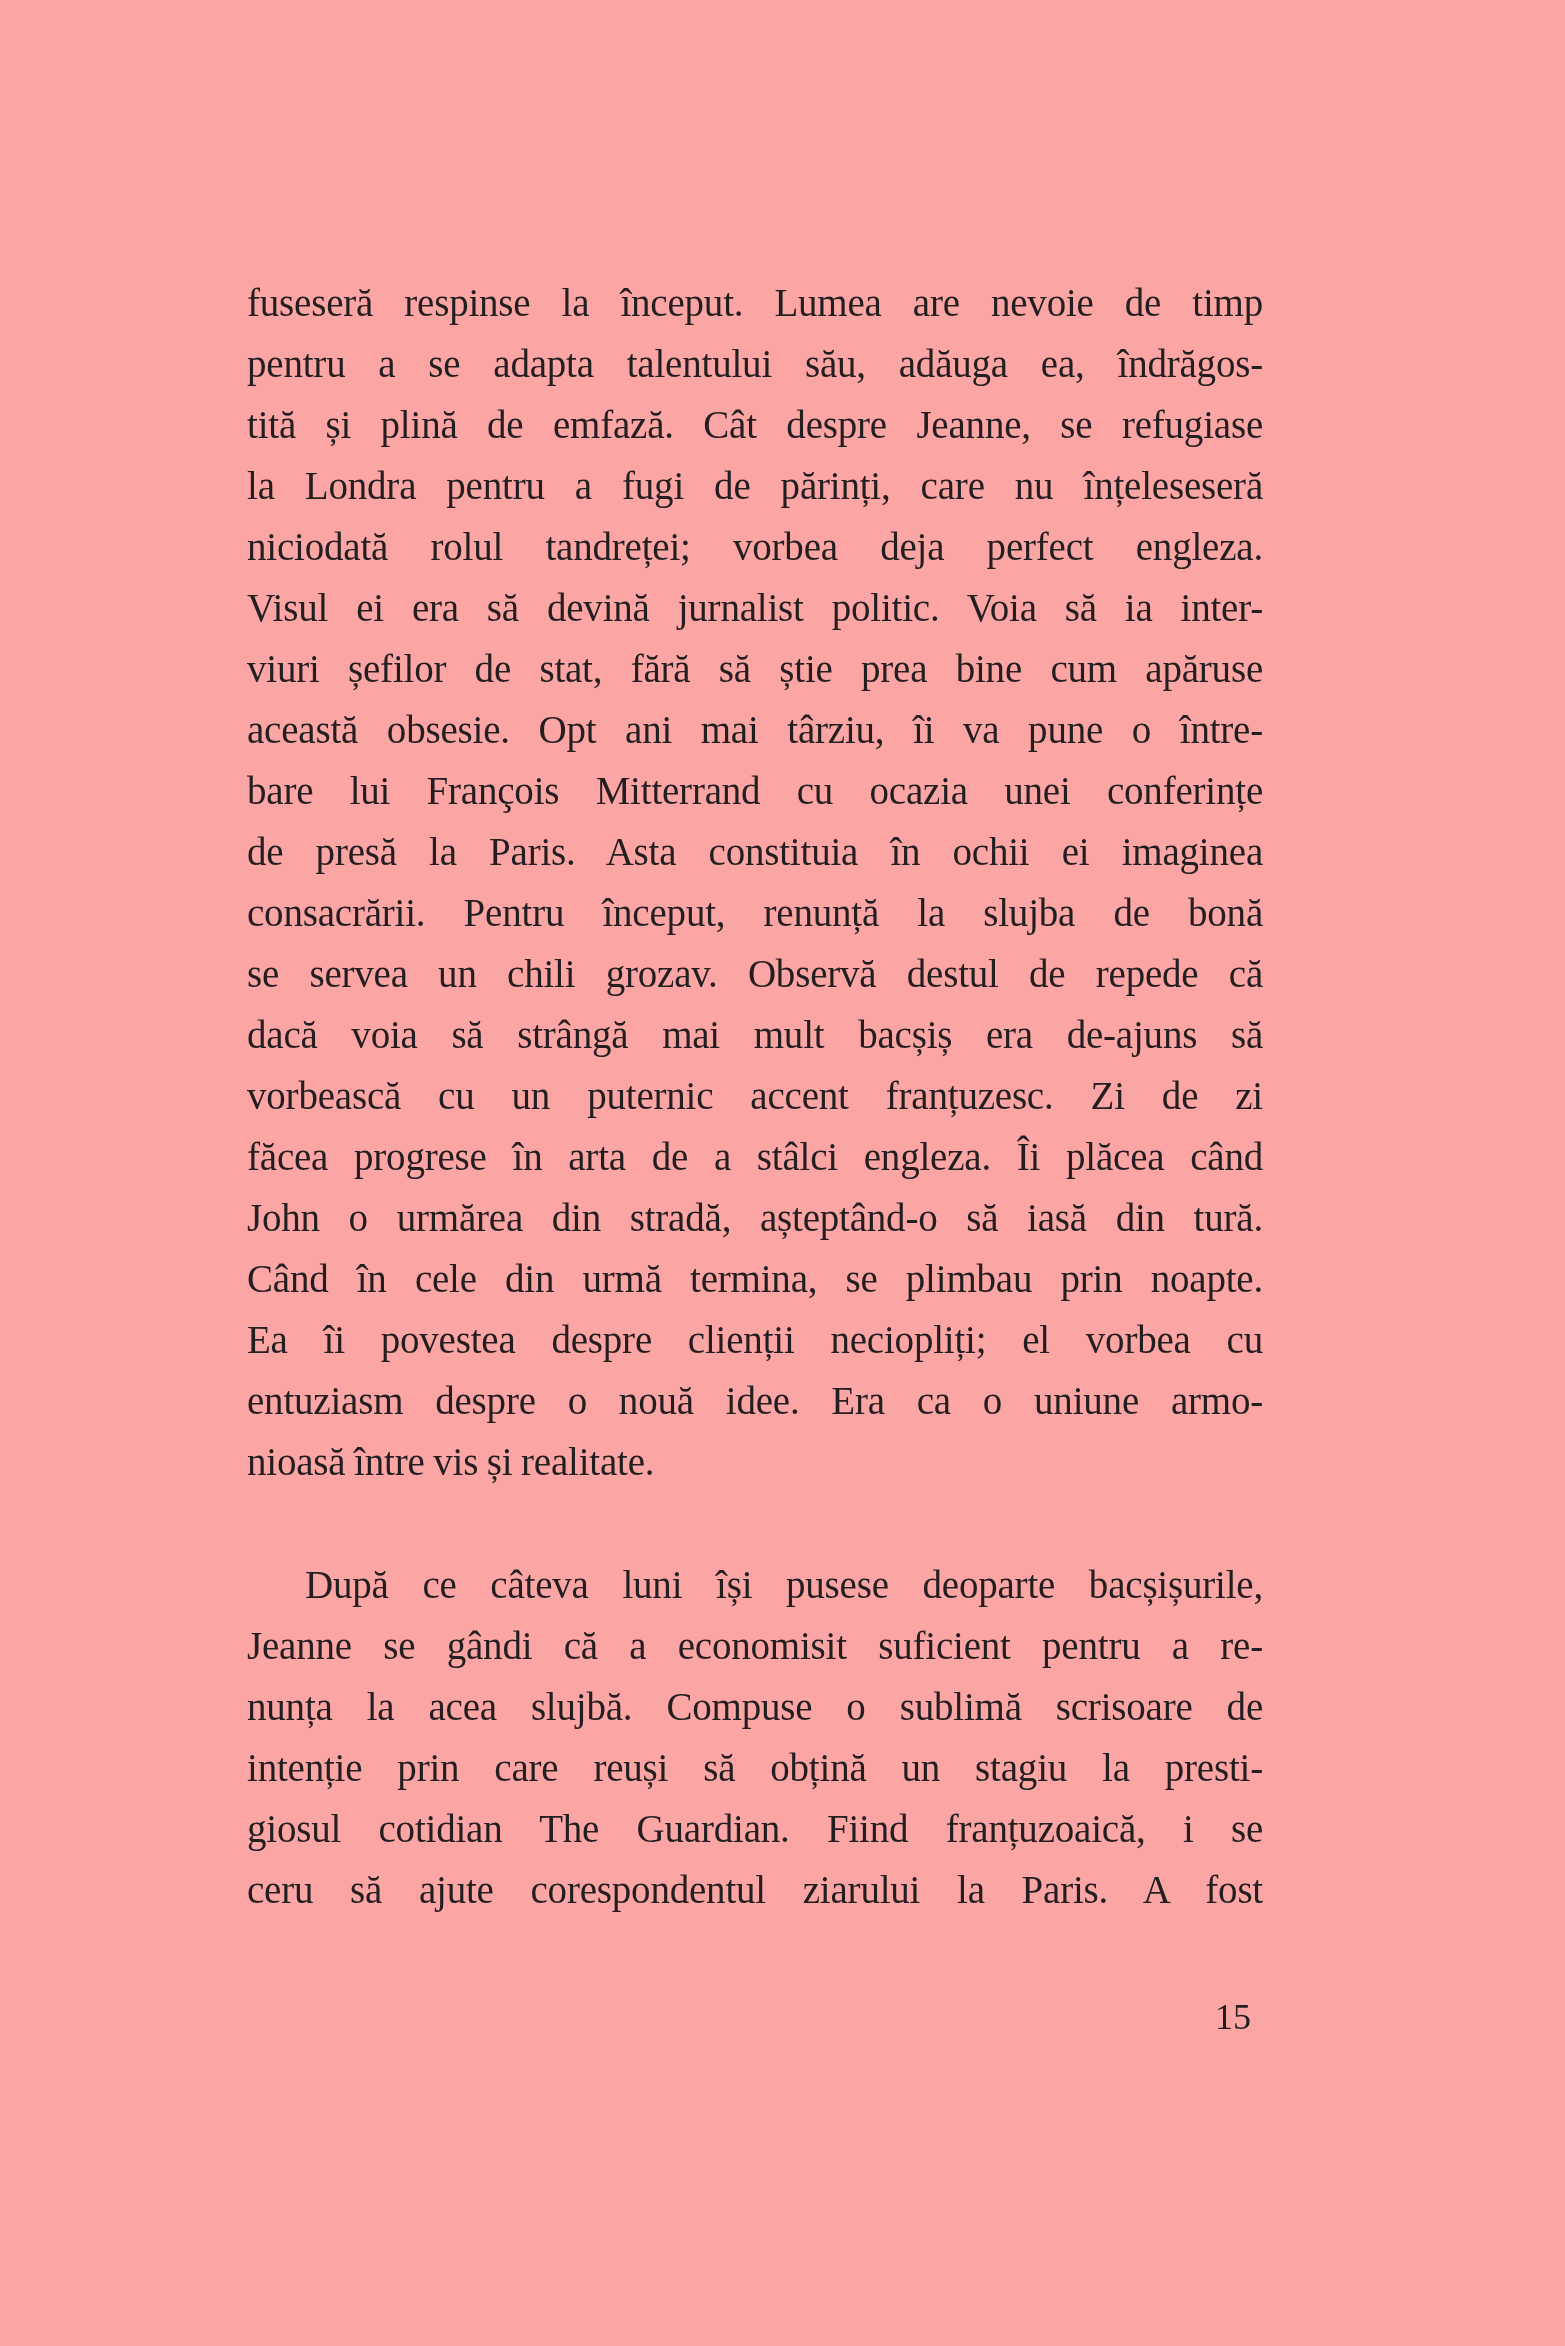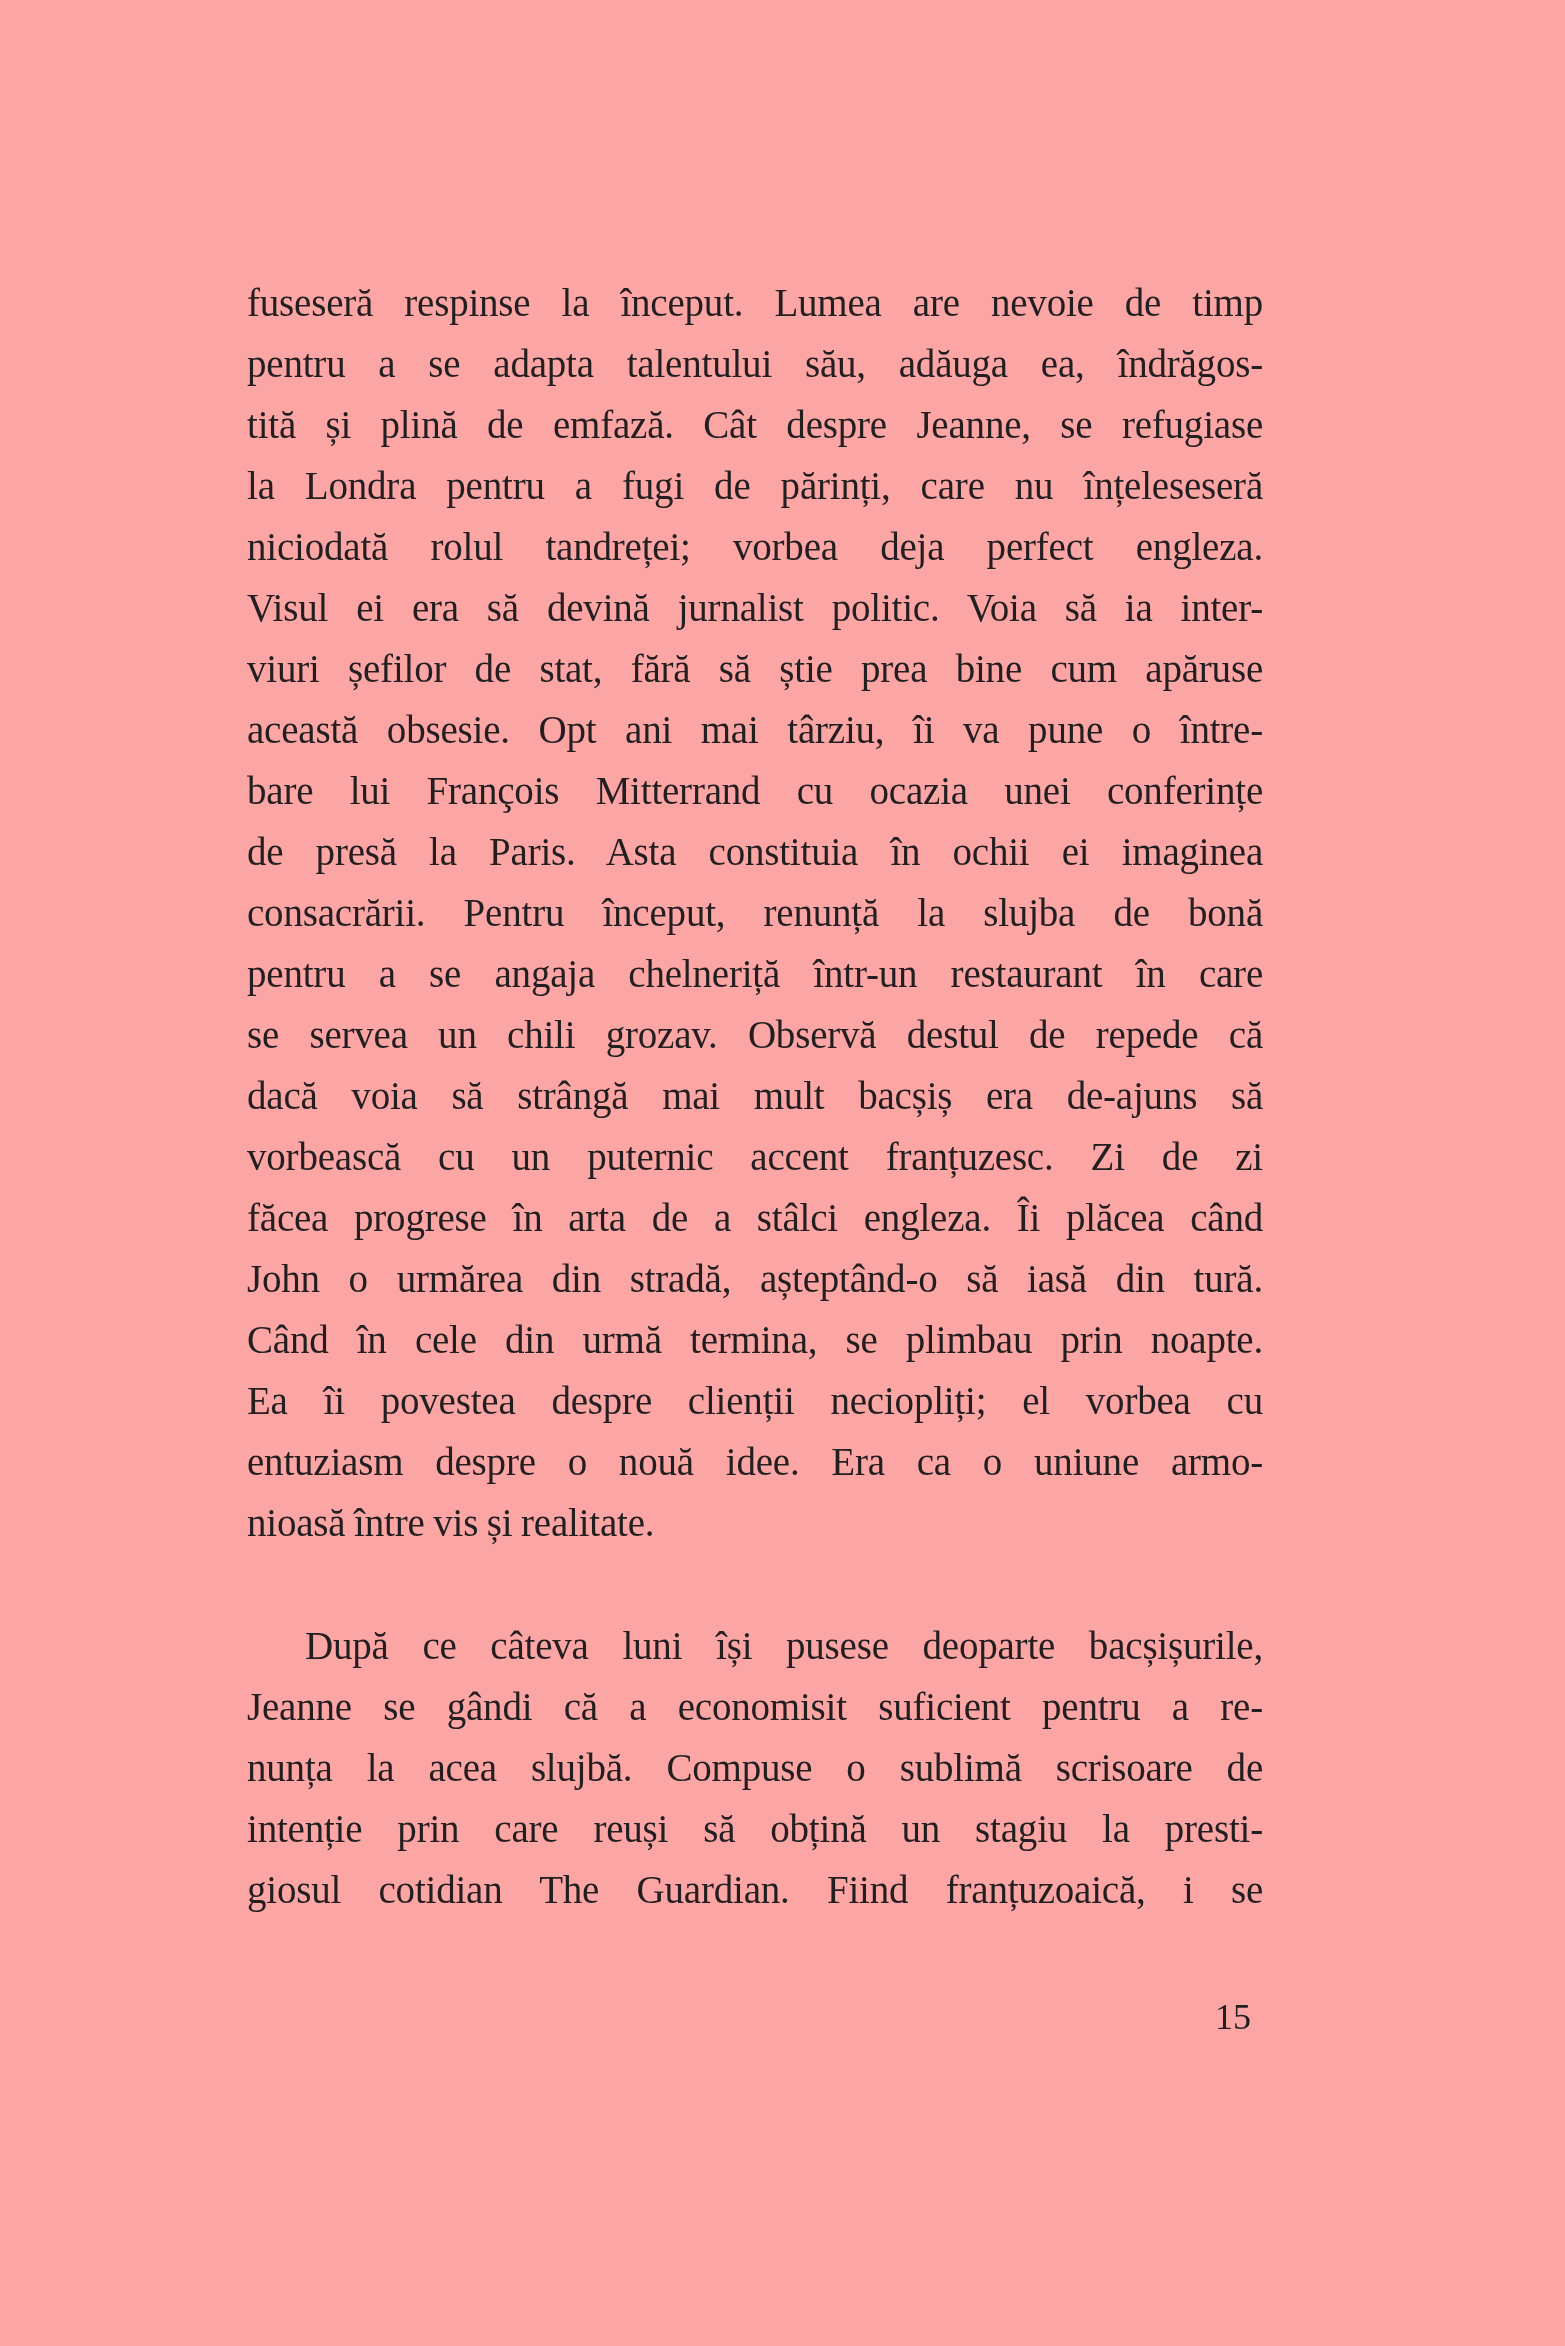--- a/index.html
+++ b/index.html
@@ -69,39 +69,39 @@
       <span class="line">pentru a se adapta talentului său, adăuga ea, îndrăgos-</span>
       <span class="line">tită și plină de emfază. Cât despre Jeanne, se refugiase</span>
       <span class="line">la Londra pentru a fugi de părinți, care nu înțeleseseră</span>
       <span class="line">niciodată rolul tandreței; vorbea deja perfect engleza.</span>
       <span class="line">Visul ei era să devină jurnalist politic. Voia să ia inter-</span>
       <span class="line">viuri șefilor de stat, fără să știe prea bine cum apăruse</span>
       <span class="line">această obsesie. Opt ani mai târziu, îi va pune o între-</span>
       <span class="line">bare lui François Mitterrand cu ocazia unei conferințe</span>
       <span class="line">de presă la Paris. Asta constituia în ochii ei imaginea</span>
       <span class="line">consacrării. Pentru început, renunță la slujba de bonă</span>
-      <span class="line">pentru a se angaja chelneriță într-un restaurant în care</span>
       <span class="line">se servea un chili grozav. Observă destul de repede că</span>
       <span class="line">dacă voia să strângă mai mult bacșiș era de-ajuns să</span>
       <span class="line">vorbească cu un puternic accent franțuzesc. Zi de zi</span>
       <span class="line">făcea progrese în arta de a stâlci engleza. Îi plăcea când</span>
       <span class="line">John o urmărea din stradă, așteptând-o să iasă din tură.</span>
       <span class="line">Când în cele din urmă termina, se plimbau prin noapte.</span>
       <span class="line">Ea îi povestea despre clienții neciopliți; el vorbea cu</span>
       <span class="line">entuziasm despre o nouă idee. Era ca o uniune armo-</span>
       <span class="line last">nioasă între vis și realitate.</span>
     </div>
 
     <div class="para-gap"></div>
 
     <div class="paragraph">
       <span class="line indent">După ce câteva luni își pusese deoparte bacșișurile,</span>
       <span class="line">Jeanne se gândi că a economisit suficient pentru a re-</span>
       <span class="line">nunța la acea slujbă. Compuse o sublimă scrisoare de</span>
       <span class="line">intenție prin care reuși să obțină un stagiu la presti-</span>
       <span class="line"><span>giosul cotidian </span><span class="italic">The Guardian</span><span>. Fiind franțuzoaică, i se</span></span>
+      <span class="line">ceru să ajute corespondentul ziarului la Paris. A fost</span>
     </div>
 
   </div>
 
   <div class="page-number">15</div>
 </div>
 
 
 </body></html>

